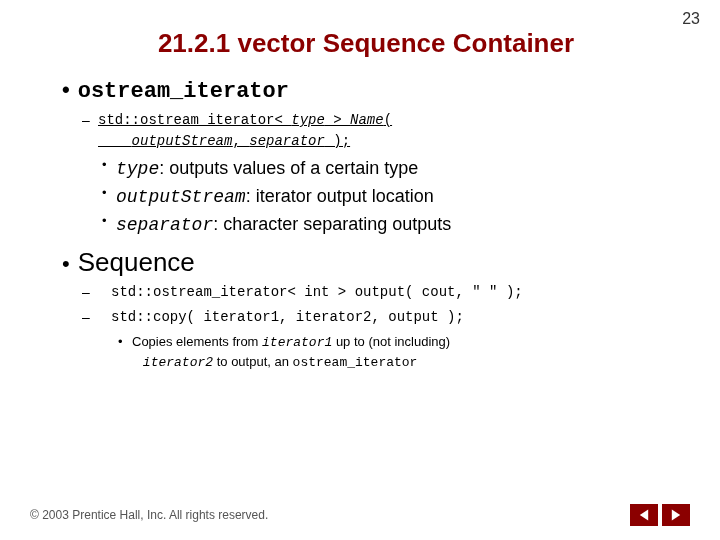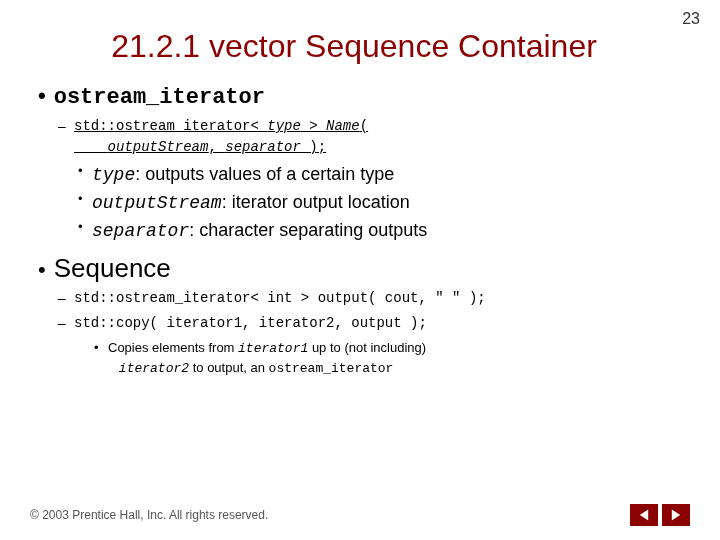--- a/index.html
+++ b/index.html
@@ -7,33 +7,33 @@
       width: 720px;
       height: 540px;
       background: #ffffff;
       font-family: Arial, Helvetica, sans-serif;
       position: relative;
       overflow: hidden;
     }
     .slide {
       width: 720px;
       height: 540px;
-      padding: 18px 40px 18px 28px;
+      padding: 18px 40px 18px 52px;
       position: relative;
     }
     .slide-number {
       position: absolute;
       top: 10px;
       right: 20px;
       font-size: 16px;
       color: #333;
     }
     .slide-title {
-      font-size: 32px;
-      font-weight: normal;
+      font-size: 26px;
+      font-weight: bold;
       color: #8B0000;
       text-align: center;
       margin-top: 10px;
       margin-bottom: 18px;
     }
     .section-bullet {
       font-size: 22px;
       font-weight: bold;
       color: #000;
       margin-bottom: 6px;
@@ -65,20 +65,21 @@
       gap: 6px;
       line-height: 1.5;
     }
     .dash-item .dash {
       font-family: Arial, Helvetica, sans-serif;
       min-width: 10px;
     }
     .dash-item .code-line {
       font-family: 'Courier New', Courier, monospace;
       font-size: 14px;
+      margin-left: 13px;
     }
     .code-italic {
       font-style: italic;
     }
     .bullet-sub-list {
       margin-left: 20px;
       margin-bottom: 6px;
     }
     .bullet-sub-item {
       font-size: 13px;

